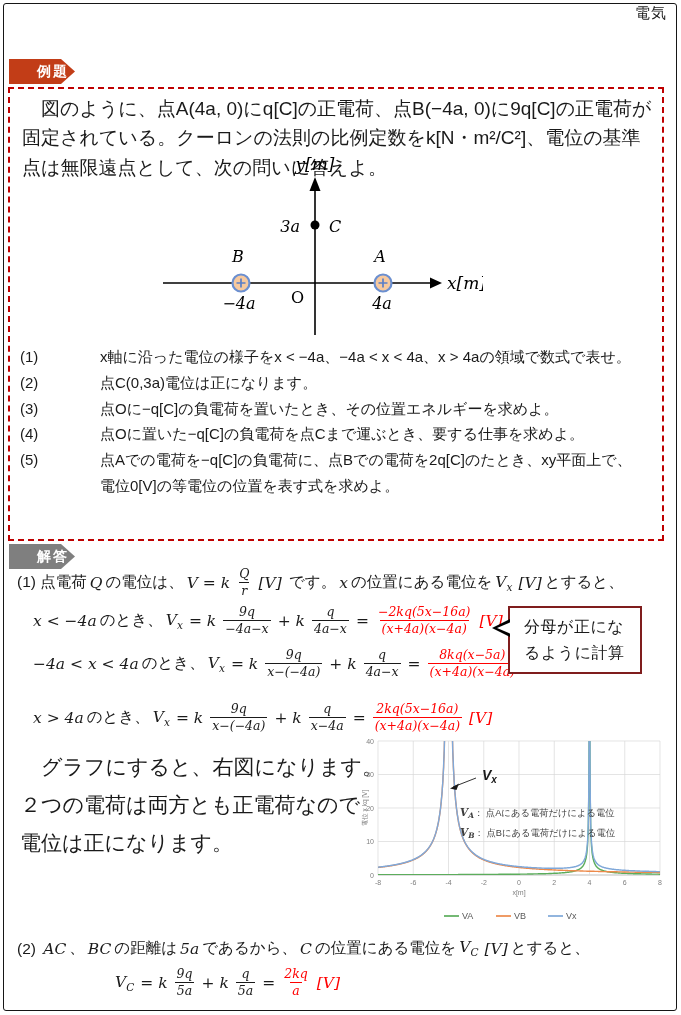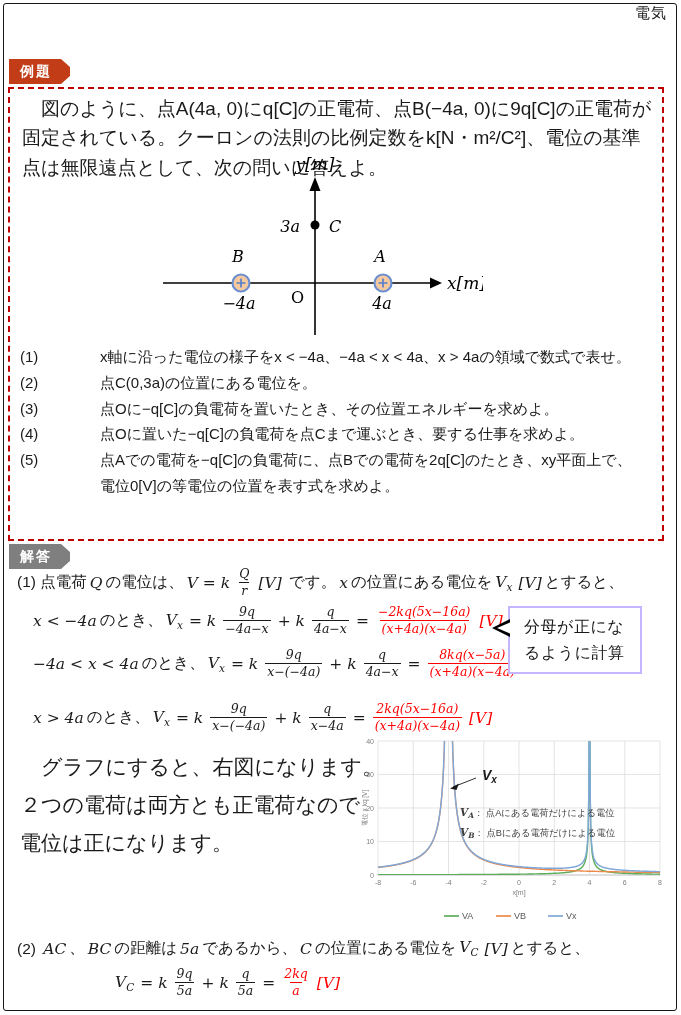--- a/index.html
+++ b/index.html
@@ -3,21 +3,21 @@
 <meta charset="utf-8">
 <style>
   html,body{margin:0;padding:0;}
   body{
     width:681px;height:1015px;position:relative;background:#fff;
     font-family:"Liberation Sans",sans-serif;color:#1a1a1a;overflow:hidden;
   }
   .page-border{position:absolute;left:3px;top:3px;right:4px;bottom:4px;border:1.6px solid #161616;border-radius:3px;pointer-events:none;}
   .header{position:absolute;top:4px;right:14px;font-size:15px;letter-spacing:1px;}
   .badge{position:absolute;left:9px;height:25px;color:#fff;font-size:14px;font-weight:bold;
-    line-height:25px;padding:0 18px 0 11px;letter-spacing:2px;
+    line-height:25px;padding:0 18px 0 28px;letter-spacing:2px;
     clip-path:polygon(0 0,52px 0,66px 50%,52px 100%,0 100%);}
   .badge.example{top:59px;background:#c23d17;}
   .badge.answer{top:544px;background:#7f7f7f;font-family:Liberation Serif, serif;}
   .example-box{position:absolute;left:8px;top:87px;width:652px;height:450px;border:2px dashed #bf0000;}
   .problem{position:absolute;left:22px;top:94px;width:630px;font-size:19px;line-height:1.55;text-indent:1em;}
   .questions{position:absolute;left:20px;top:344px;width:616px;font-size:15px;line-height:1.72;}
   .q{display:flex;}
   .q .qn{flex:0 0 32px;}
   .q .qt{flex:1;margin-left:48px;}
   .diagram{position:absolute;left:148px;top:155px;}
@@ -29,21 +29,21 @@
   .f-lead2{left:17px;top:938px;}
   .f-vc{left:112px;top:966px;}
   .jt{white-space:pre;}
   .mi{font-family:"DejaVu Serif",serif;font-style:italic;margin:0 3px;white-space:pre;}
   .mi sub{font-size:68%;font-style:italic;}
   .red{color:#ff0000;}
   .frac{display:inline-flex;flex-direction:column;align-items:center;vertical-align:middle;
     margin:0 4px;font-size:12.5px;line-height:1.3;font-family:"DejaVu Serif",serif;font-style:italic;}
   .frac .den{border-top:1.3px solid currentColor;padding:0 2px;}
   .frac .num{padding:0 2px;}
-  .callout{position:absolute;left:508px;top:606px;width:102px;border:2px solid #c4b5fd;background:#fff;
+  .callout{position:absolute;left:508px;top:606px;width:102px;border:2px solid #7f1d1d;background:#fff;
     padding:6px 14px;font-size:16px;line-height:1.62;letter-spacing:0.5px;}
   .callout:before{content:"";position:absolute;left:-18px;top:11px;width:0;height:0;
     border-top:9px solid transparent;border-bottom:9px solid transparent;border-right:18px solid #000;}
   .callout:after{content:"";position:absolute;left:-13px;top:14px;width:0;height:0;
     border-top:6px solid transparent;border-bottom:6px solid transparent;border-right:14px solid #fff;}
   .graphnote{position:absolute;left:20px;top:748px;font-size:21px;line-height:1.8;white-space:pre-line;}
   .chart{position:absolute;left:360px;top:732px;}
   svg text{font-family:"Liberation Sans",sans-serif;}
   .dg-math{font-family:"DejaVu Serif",serif;font-style:italic;}
   .dg-plain{font-family:"DejaVu Serif",serif;}
@@ -90,21 +90,21 @@
   <text class="dg-math" x="234" y="154" font-size="16" text-anchor="middle">4a</text>
 </svg>
 
 <div class="questions">
   <div class="q">
     <span class="qn">(1)</span>
     <span class="qt">x軸に沿った電位の様子をx &lt; −4a、−4a &lt; x &lt; 4a、x &gt; 4aの領域で数式で表せ。</span>
   </div>
   <div class="q">
     <span class="qn">(2)</span>
-    <span class="qt">点C(0,3a)の位置にある電位を。</span>
+    <span class="qt">点C(0,3a)電位は正になります。</span>
   </div>
   <div class="q">
     <span class="qn">(3)</span>
     <span class="qt">点Oに−q[C]の負電荷を置いたとき、その位置エネルギーを求めよ。</span>
   </div>
   <div class="q">
     <span class="qn">(4)</span>
     <span class="qt">点Oに置いた−q[C]の負電荷を点Cまで運ぶとき、要する仕事を求めよ。</span>
   </div>
   <div class="q">

